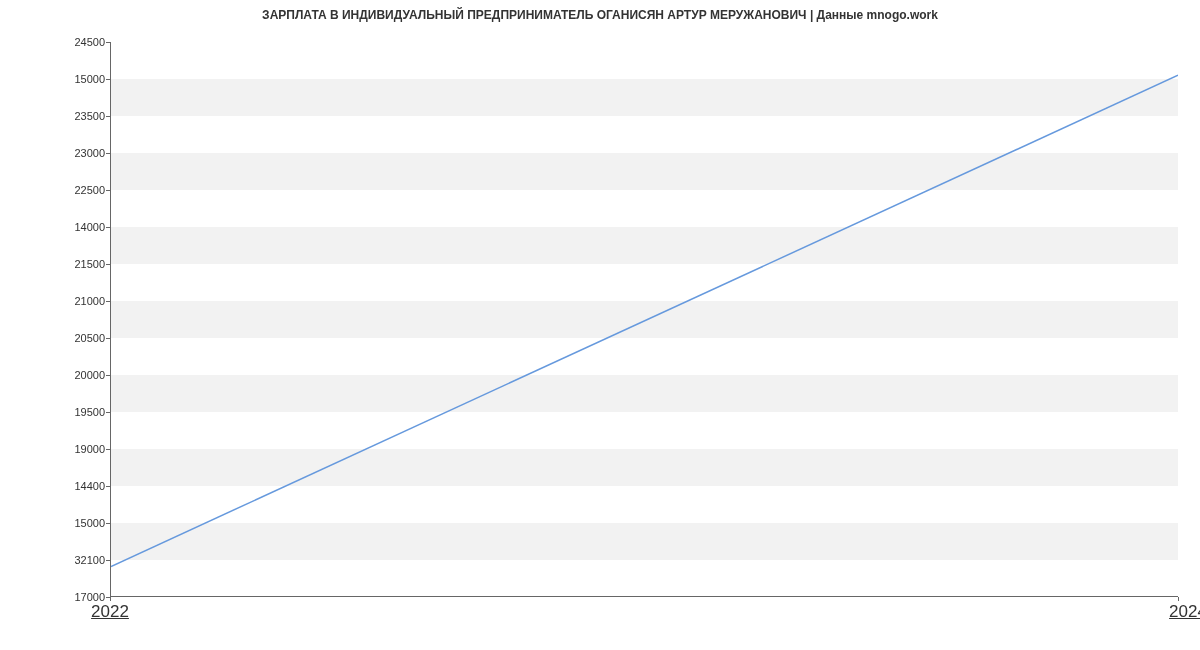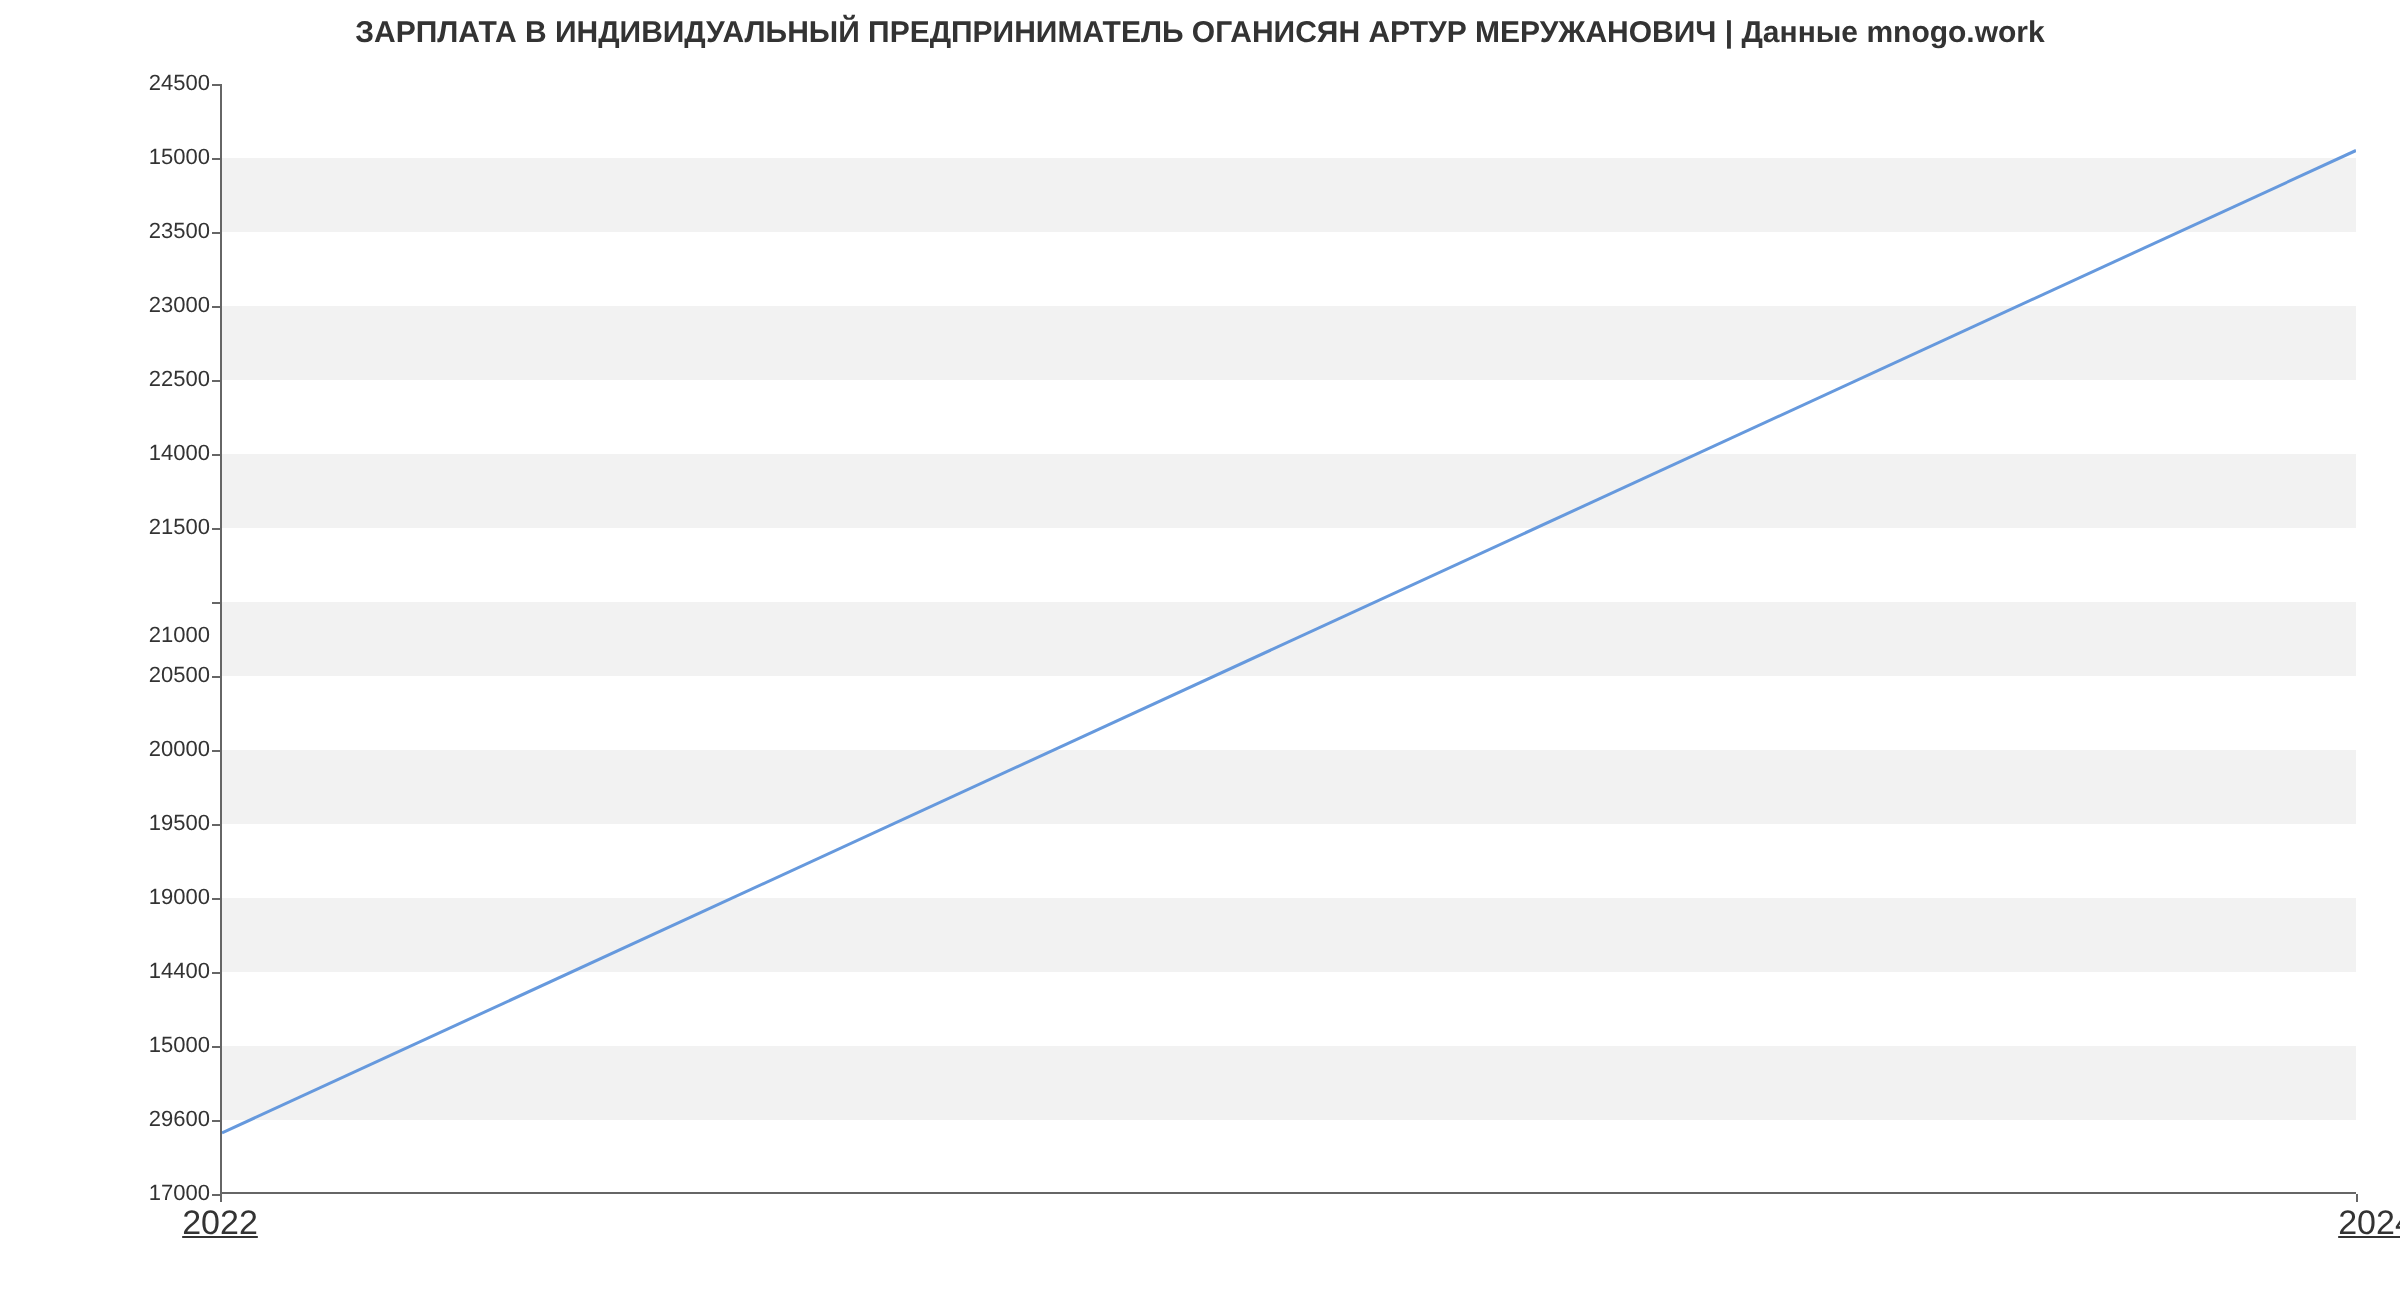--- a/index.html
+++ b/index.html
@@ -5,21 +5,21 @@
     * { margin: 0; padding: 0; box-sizing: border-box; }
     body {
       width: 1200px;
       height: 650px;
       background: #ffffff;
       font-family: Arial, sans-serif;
       position: relative;
     }
     .chart-title {
       text-align: center;
-      font-size: 15px;
+      font-size: 12px;
       font-weight: bold;
       color: #333;
       padding-top: 8px;
       padding-bottom: 8px;
     }
     .chart-container {
       position: absolute;
       left: 48px;
       top: 30px;
       width: 1130px;
@@ -93,35 +93,35 @@
       <div class="grid-band" style="top: 259px; height: 37px;"></div>
       <div class="grid-band" style="top: 333px; height: 37px;"></div>
       <div class="grid-band" style="top: 407px; height: 37px;"></div>
       <div class="grid-band" style="top: 481px; height: 37px;"></div>
     <svg class="line-svg" preserveAspectRatio="none" viewBox="0 0 1068 555">
         <path d="M0,525.4 L1068,33.30000000000007 " stroke="#6699dd" stroke-width="1.5" fill="none"></path>
       </svg>
   </div>
 <div class="y-tick" style="top: 567px;">17000</div>
     <div class="y-tick-mark" style="top: 567px;"></div>
-    <div class="y-tick" style="top: 530px;">29600</div>
+    <div class="y-tick" style="top: 530px;">32100</div>
     <div class="y-tick-mark" style="top: 530px;"></div>
     <div class="y-tick" style="top: 493px;">15000</div>
     <div class="y-tick-mark" style="top: 493px;"></div>
     <div class="y-tick" style="top: 456px;">14400</div>
     <div class="y-tick-mark" style="top: 456px;"></div>
     <div class="y-tick" style="top: 419px;">19000</div>
     <div class="y-tick-mark" style="top: 419px;"></div>
     <div class="y-tick" style="top: 382px;">19500</div>
     <div class="y-tick-mark" style="top: 382px;"></div>
     <div class="y-tick" style="top: 345px;">20000</div>
     <div class="y-tick-mark" style="top: 345px;"></div>
     <div class="y-tick" style="top: 308px;">20500</div>
     <div class="y-tick-mark" style="top: 308px;"></div>
-    <div class="y-tick" style="top: 271px; margin-top: 17px;">21000</div>
+    <div class="y-tick" style="top: 271px;">21000</div>
     <div class="y-tick-mark" style="top: 271px;"></div>
     <div class="y-tick" style="top: 234px;">21500</div>
     <div class="y-tick-mark" style="top: 234px;"></div>
     <div class="y-tick" style="top: 197px;">14000</div>
     <div class="y-tick-mark" style="top: 197px;"></div>
     <div class="y-tick" style="top: 160px;">22500</div>
     <div class="y-tick-mark" style="top: 160px;"></div>
     <div class="y-tick" style="top: 123px;">23000</div>
     <div class="y-tick-mark" style="top: 123px;"></div>
     <div class="y-tick" style="top: 86px; text-align: right;">23500</div>

